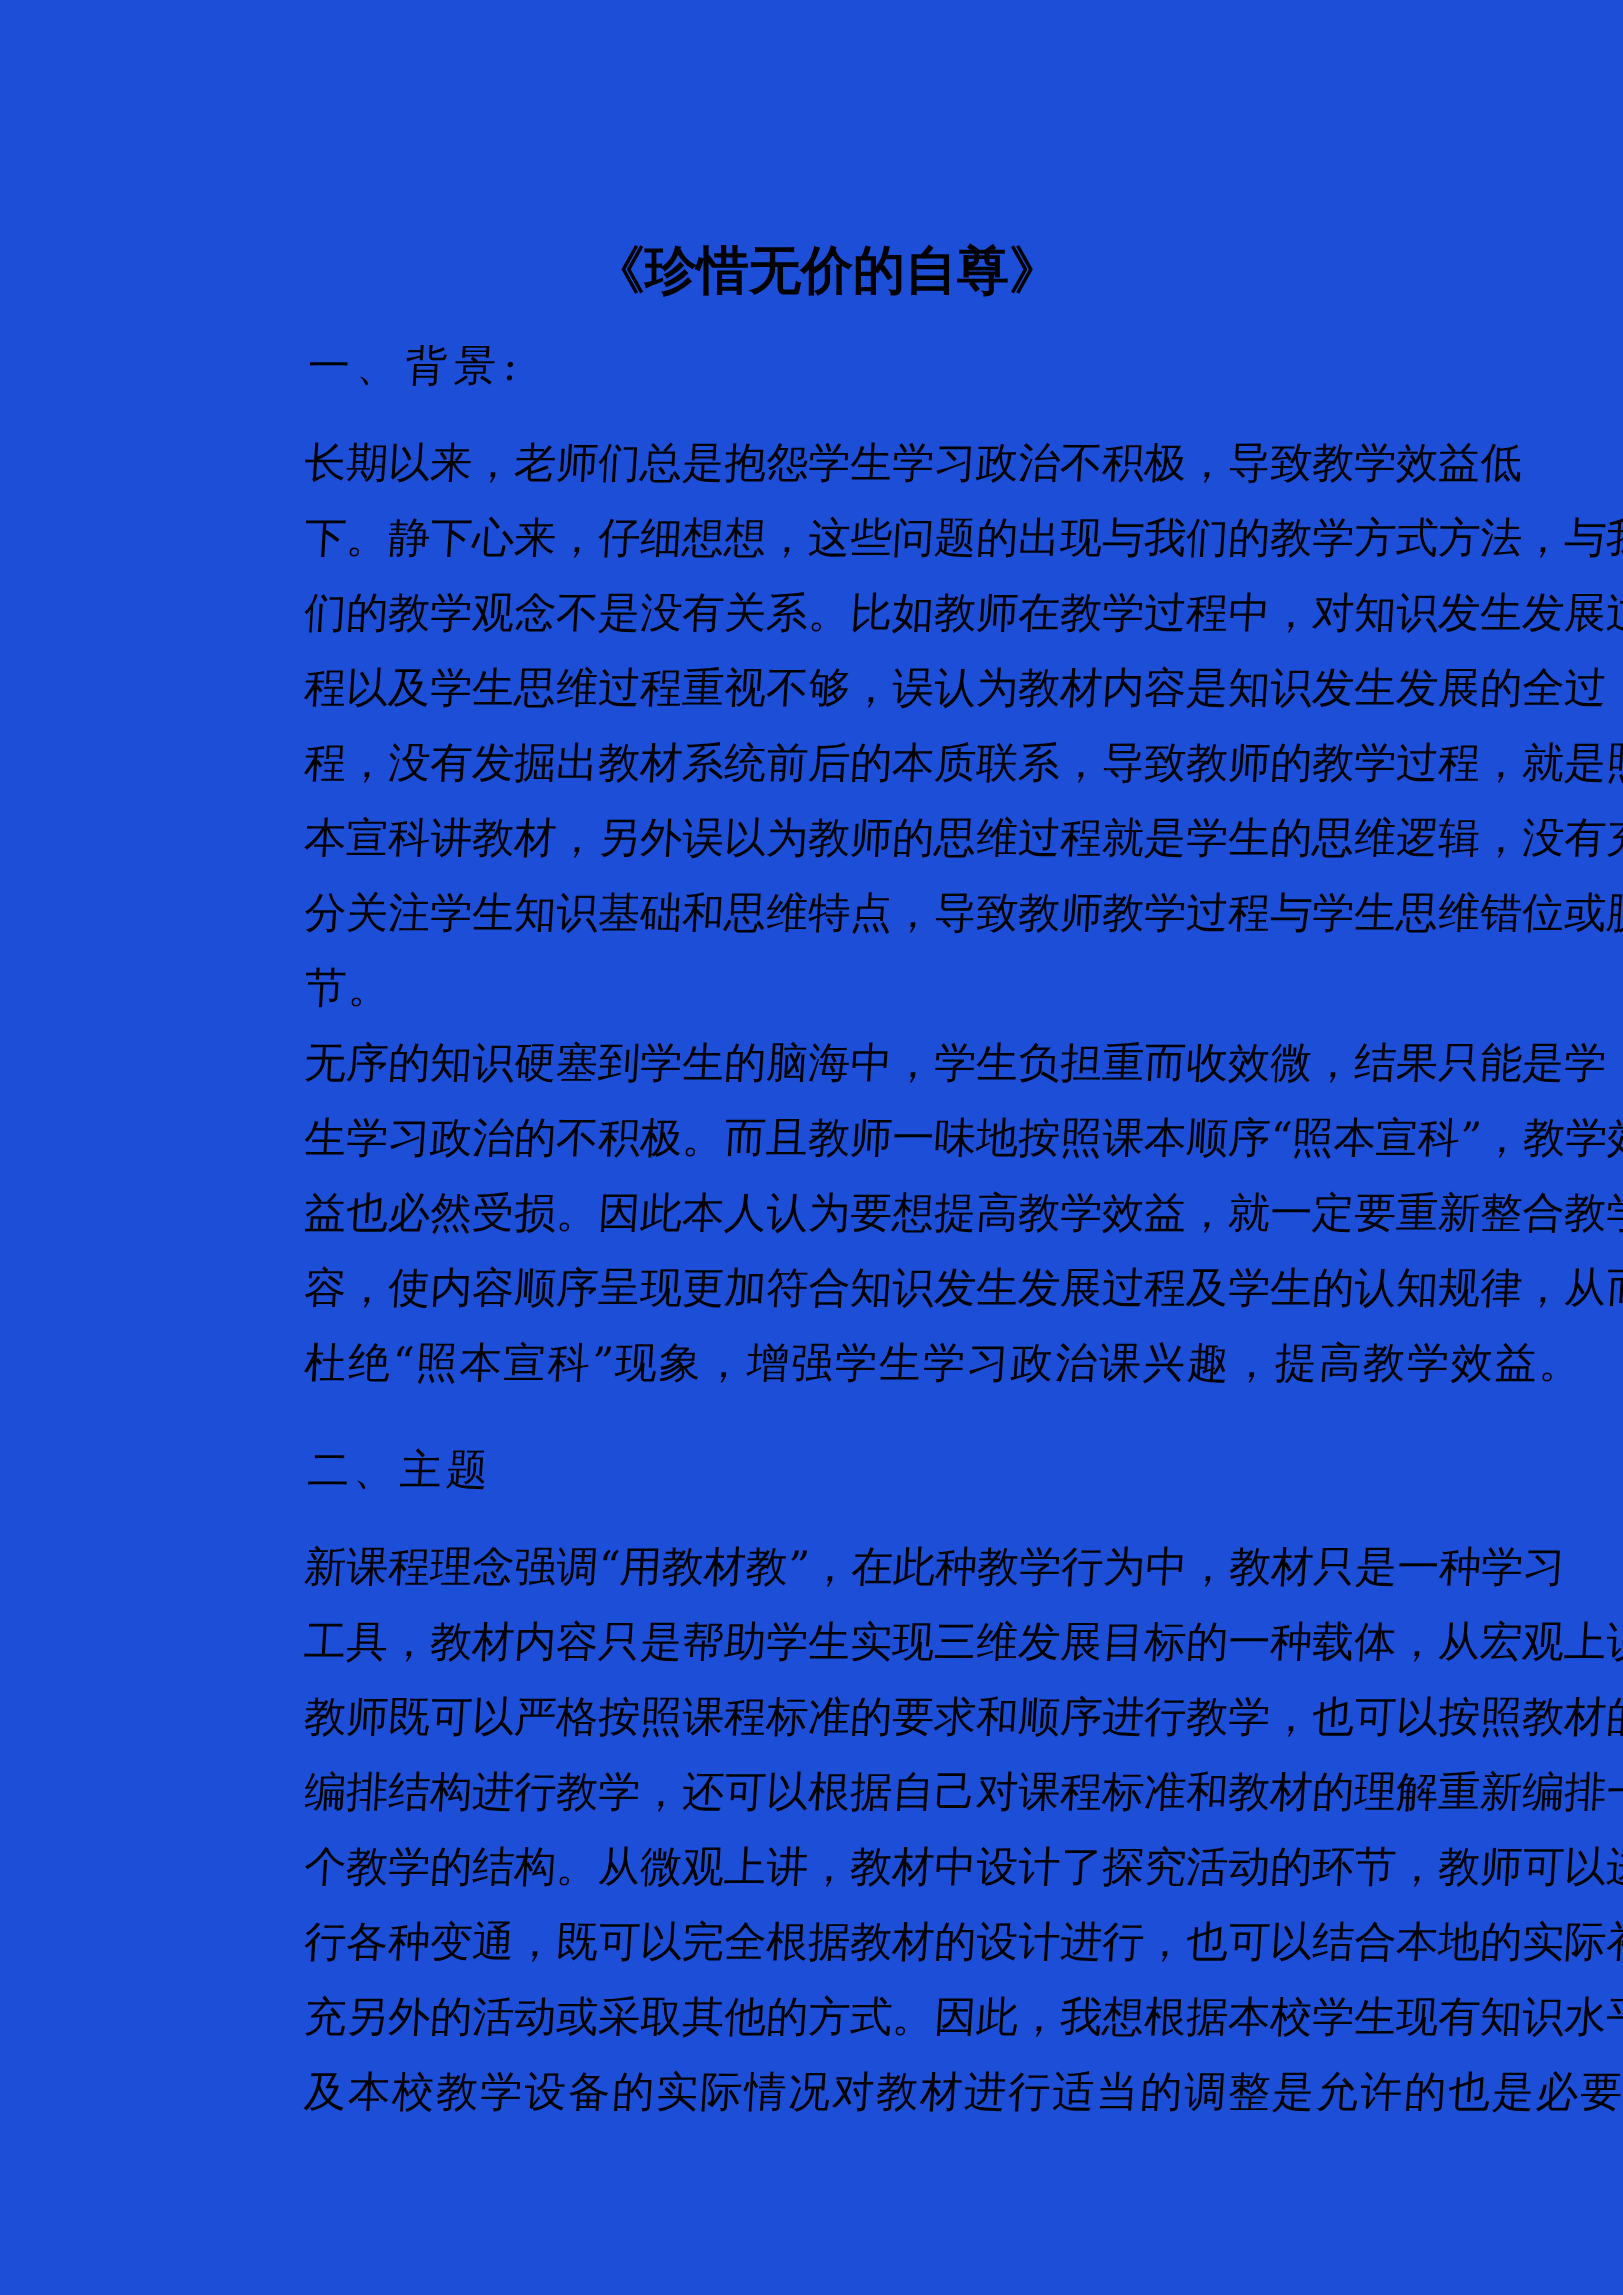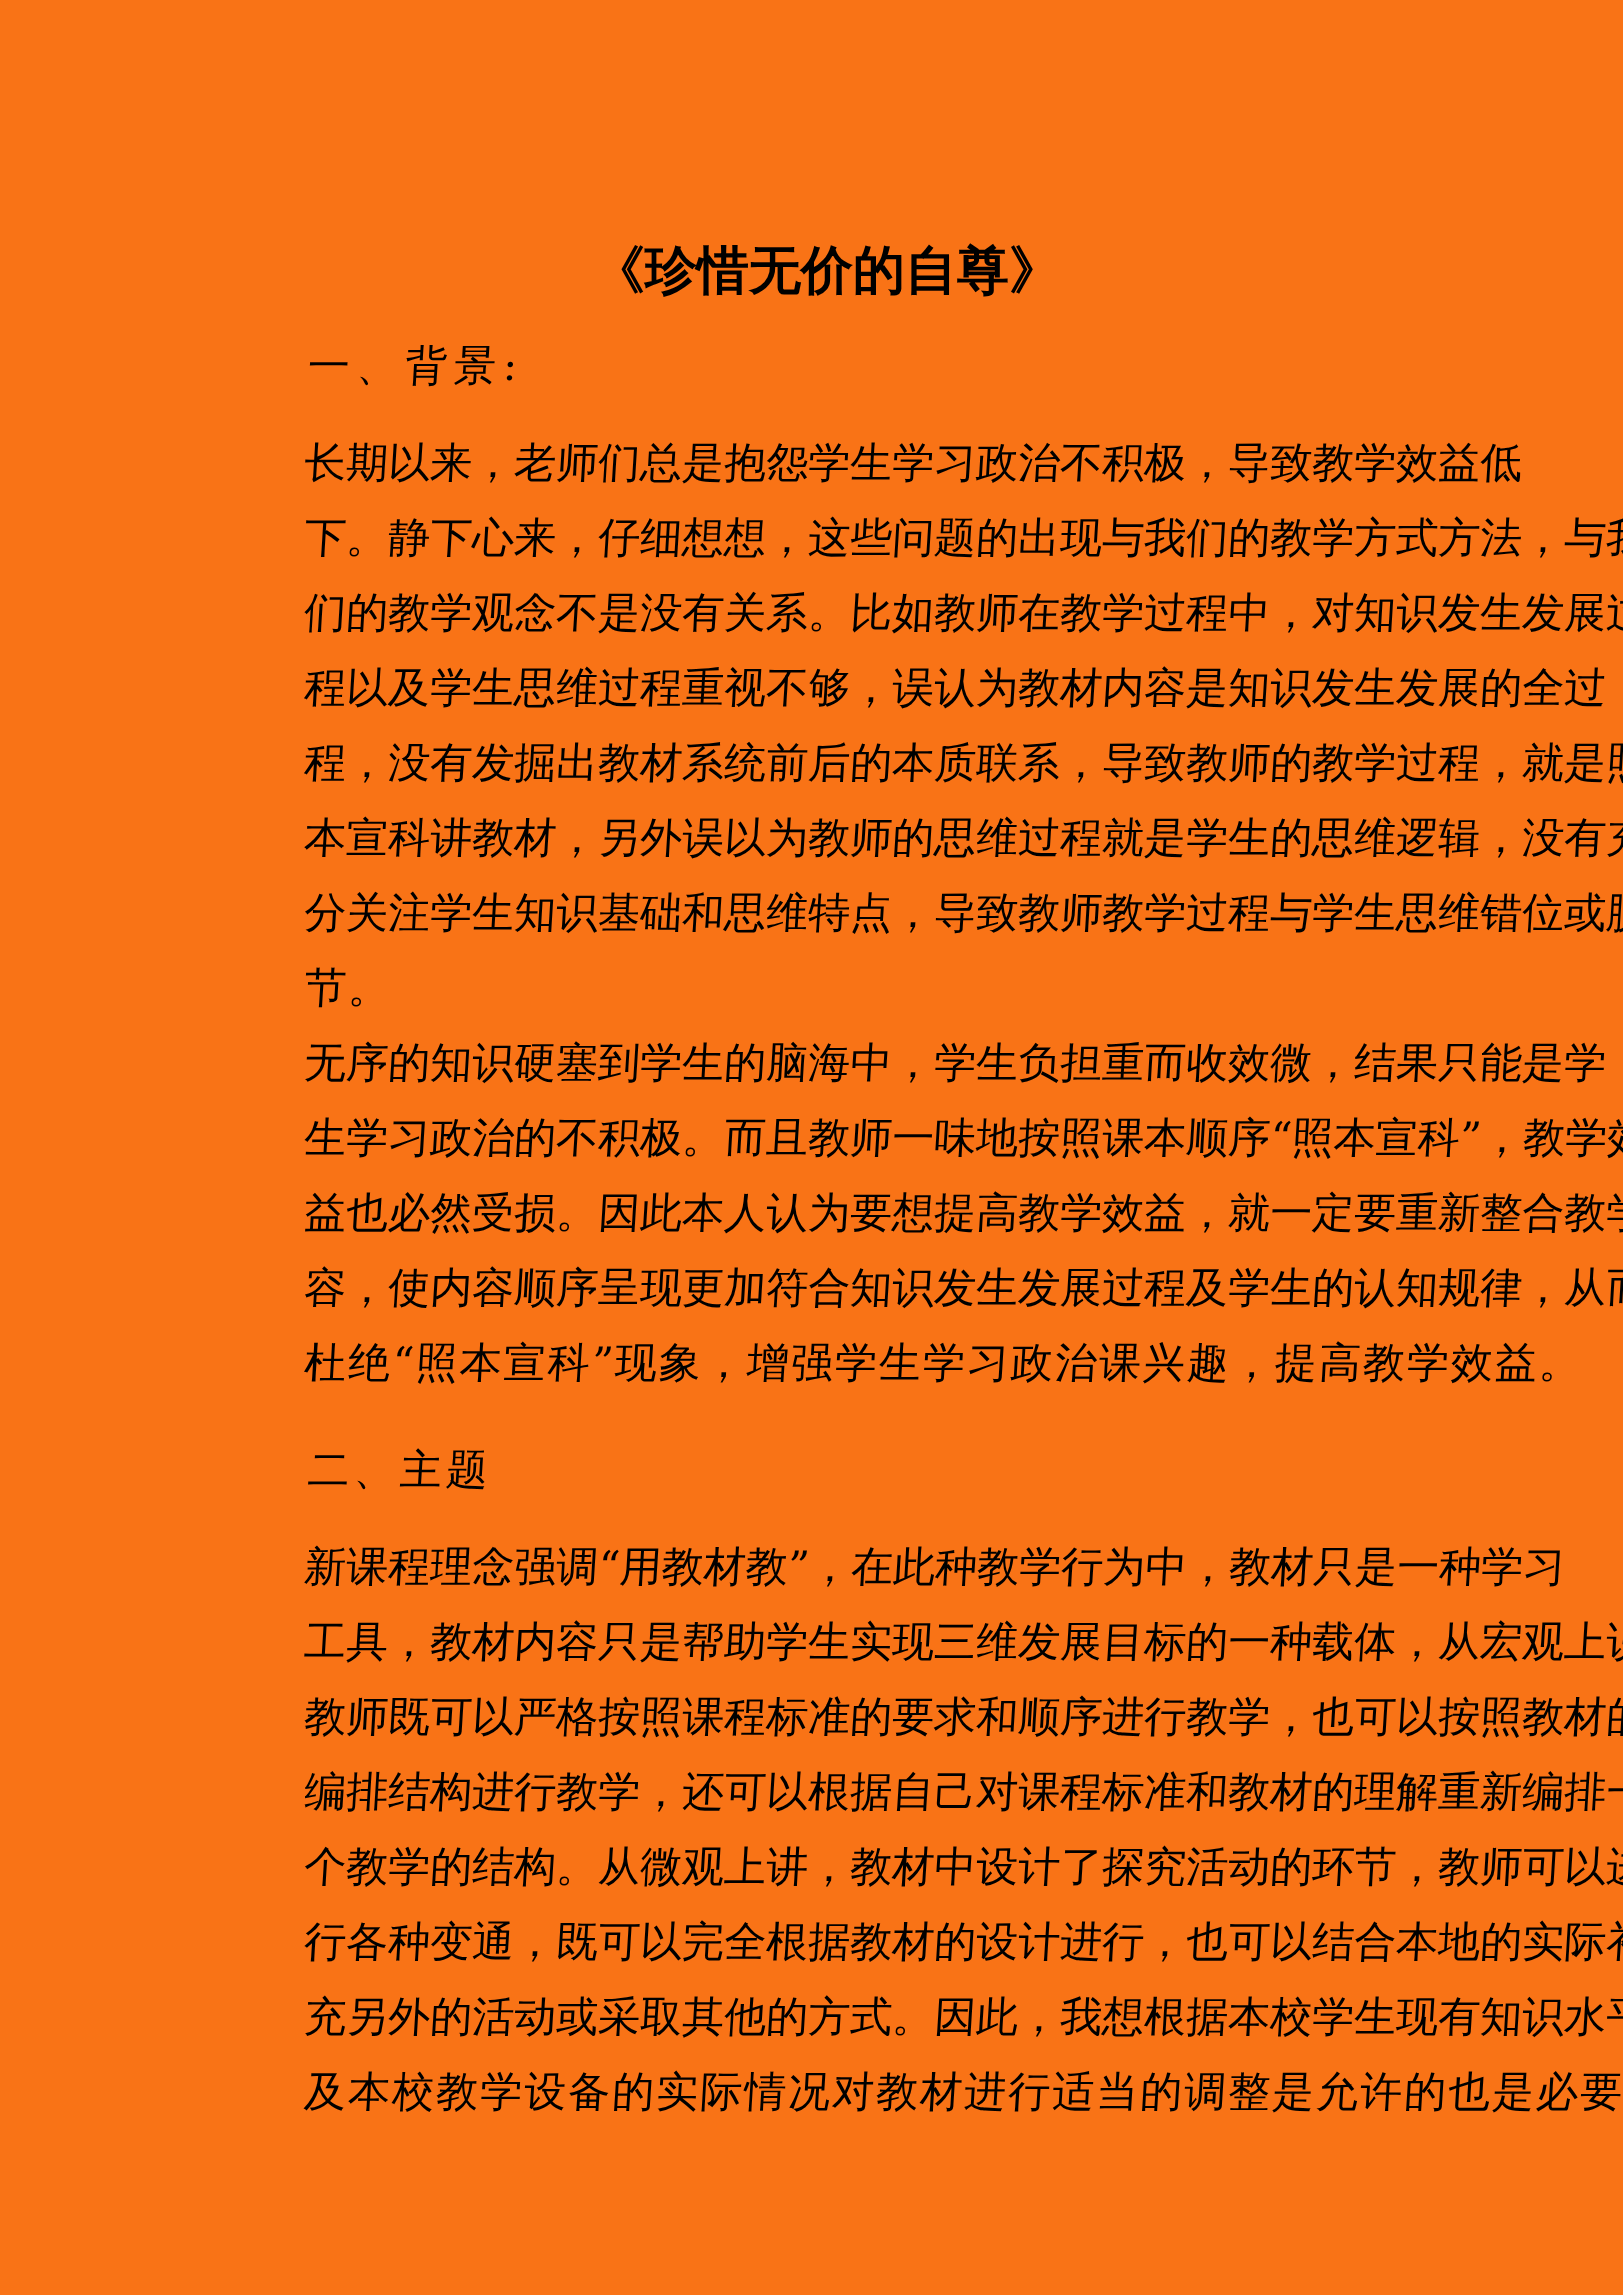--- a/index.html
+++ b/index.html
@@ -7,21 +7,21 @@
     padding: 0;
     background: #ffffff;
   }
   body {
     font-family: "DejaVu Sans", sans-serif;
   }
   .page {
     position: relative;
     width: 1623px;
     height: 2295px;
-    background: #f97316;
+    background: #1d4ed8;
     overflow: hidden;
     box-sizing: border-box;
   }
   .content {
     position: absolute;
     left: 302px;
     top: 0;
     width: 1050px;
   }
   .doc-title {

